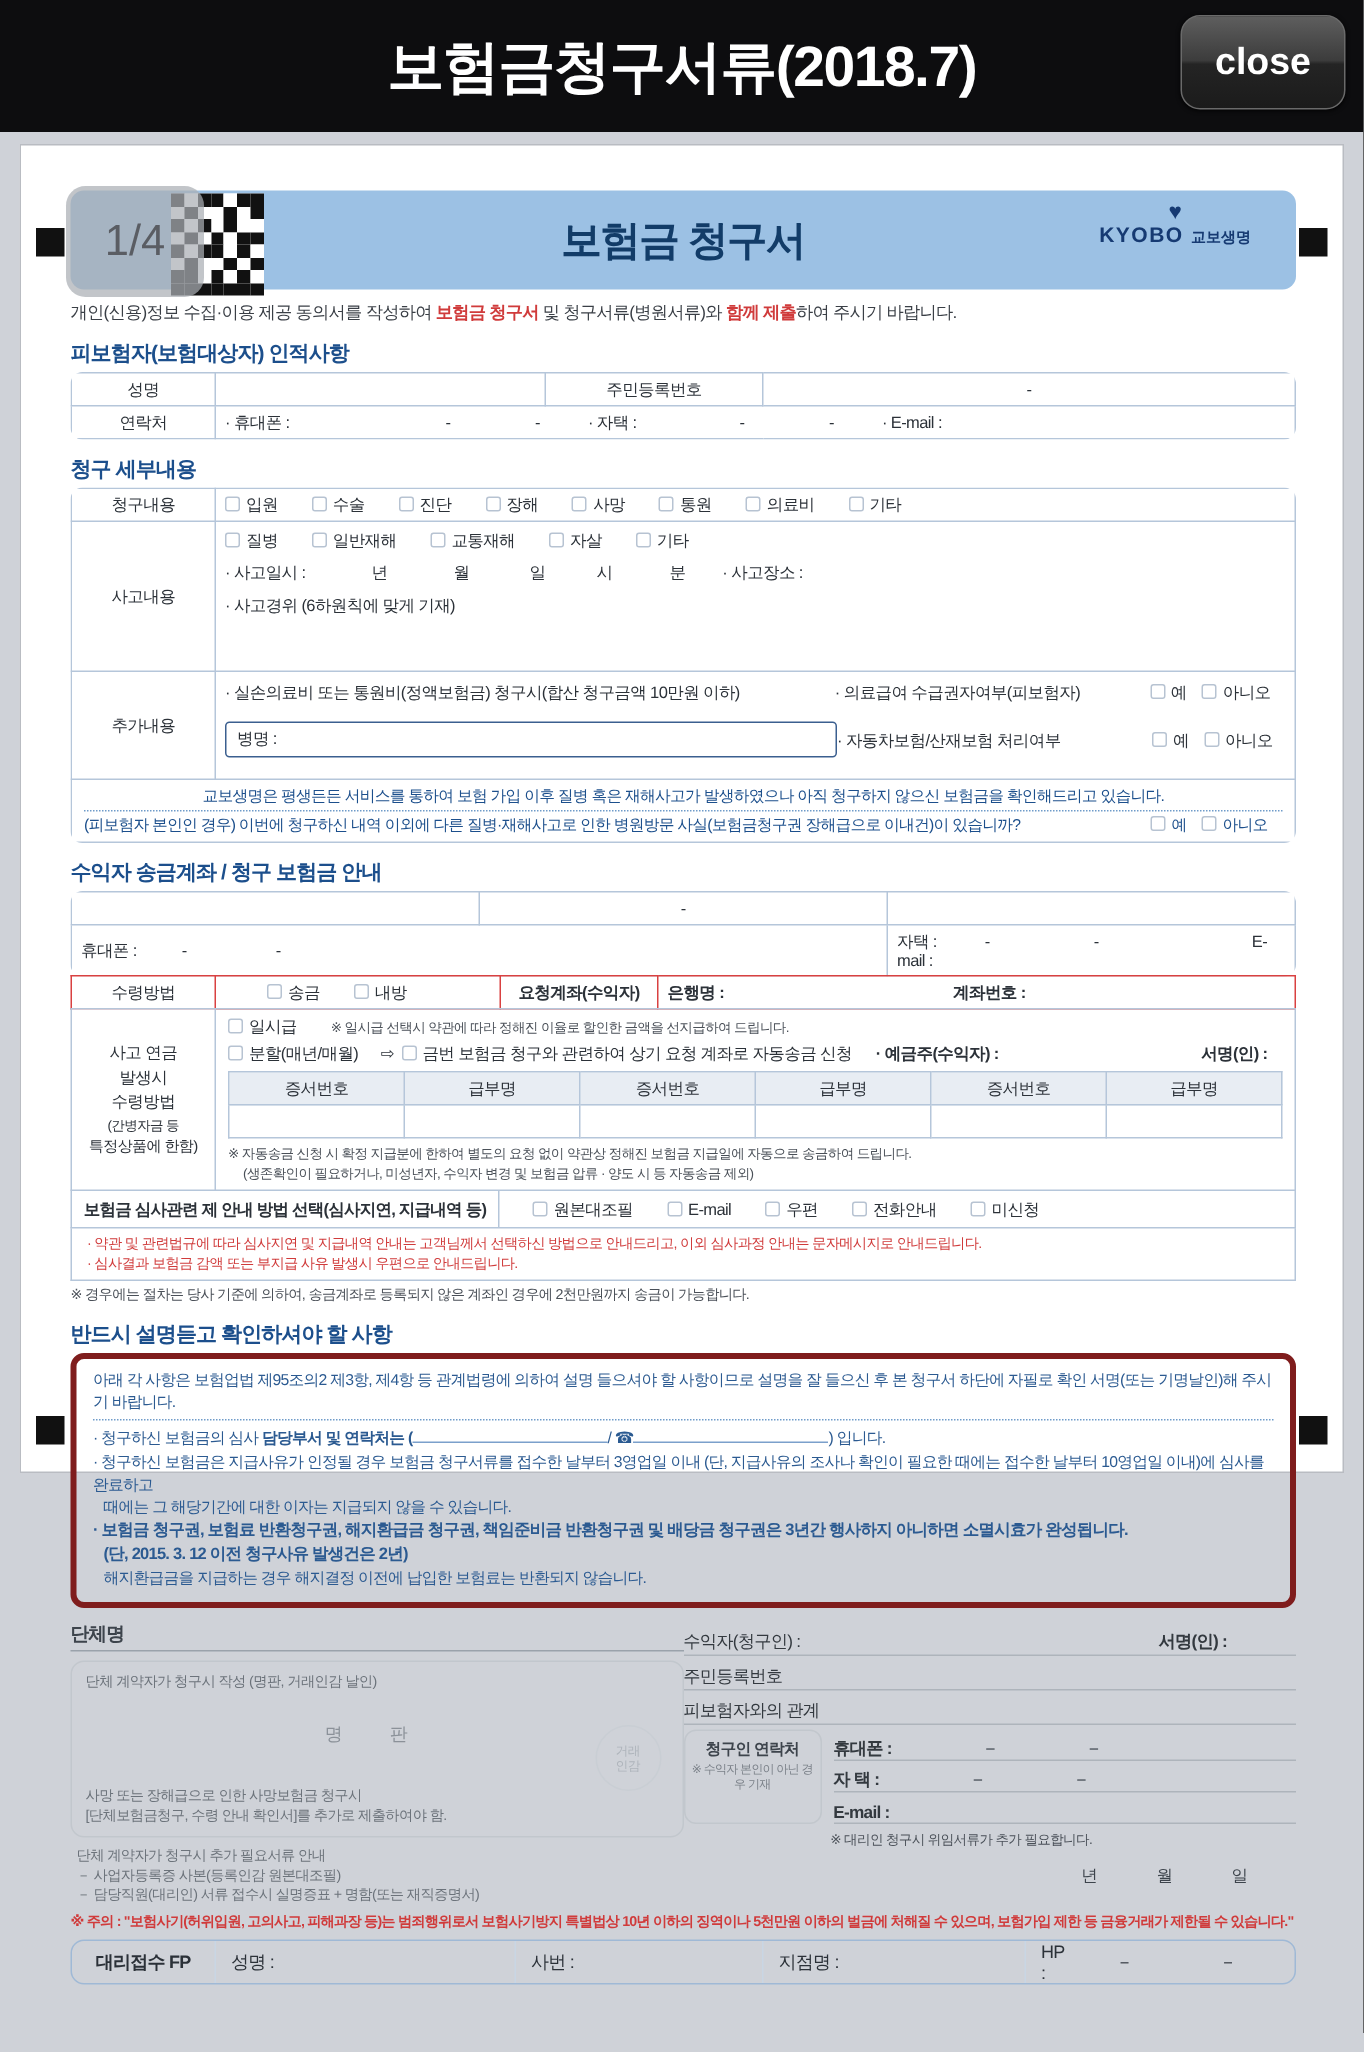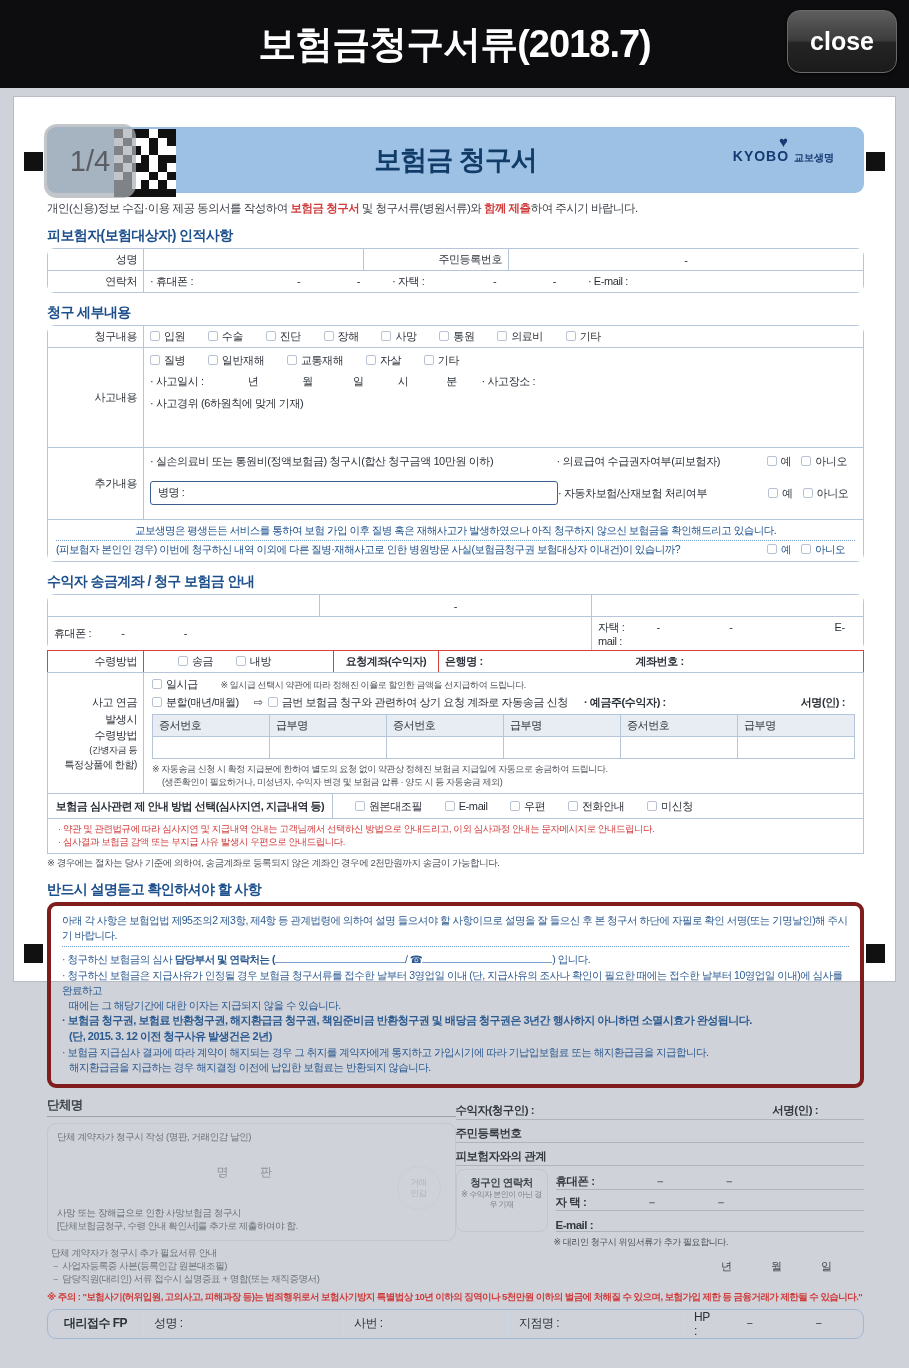--- a/index.html
+++ b/index.html
@@ -115,23 +115,23 @@
     table-layout: fixed;
   }
   table.grid td {
     border: 1px solid #b5c6da;
     padding: 3px 6px;
     height: 22px;
     vertical-align: middle;
     letter-spacing: -.4px;
   }
   .ctr { text-align: center; }
-  .lbl { text-align: right; background: #fff; font-weight: normal; }
+  .lbl { text-align: center; background: #fff; font-weight: normal; }
   .rounded { border-radius: 8px; overflow: hidden; }
-  .thead { background: #e8edf3; }
+  .thead { background: #e8edf3; text-align: center; }
 
   .cb {
     display: inline-block;
     width: 10px; height: 10px;
     border: 1px solid #b7c3d2;
     border-radius: 2px;
     margin-right: 4px;
     vertical-align: -1px;
     background: #fff;
   }
@@ -174,21 +174,21 @@
     display: flex; flex-direction: column; align-items: center; justify-content: center;
   }
   .stamp-line { margin-top: 20px; text-align: center; font-size: 12px; color: #8b9199; letter-spacing: 14px; }
 
   .rlines { font-size: 11.5px; color: #33393f; letter-spacing: -.5px; }
   .rline {
     display: flex; align-items: flex-end;
     border-bottom: 1px solid #aeb4bb;
     height: 23px; padding-bottom: 1px;
   }
-  .rline .a { font-weight: bold; }
+  .rline .a { font-weight: normal; }
   .rline .b { margin-left: auto; font-weight: bold; }
   .contact-wrap { display: flex; gap: 8px; margin-top: 3px; }
   .contact-tag {
     width: 92px;
     border: 1px solid #c2c7cd; border-radius: 8px;
     text-align: center; font-size: 10.5px; color: #3d444c; font-weight: bold;
     padding: 6px 2px; line-height: 1.2; letter-spacing: -.5px;
   }
   .contact-tag em { display: block; font-style: normal; font-weight: normal; font-size: 8px; color: #7b8189; margin-top: 2px; }
   .contact-rows { flex: 1; }
@@ -392,21 +392,21 @@
                 <span class="opt-s"><i class="cb"></i><span>아니오</span></span>
               </div>
             </div>
           </td>
         </tr>
         <tr>
           <td colspan="2" style="padding:4px 8px">
             <div style="text-align:center;color:#1c4f8c;font-size:10.5px;letter-spacing:-.5px">교보생명은 평생든든 서비스를 통하여 보험 가입 이후 질병 혹은 재해사고가 발생하였으나 아직 청구하지 않으신 보험금을 확인해드리고 있습니다.</div>
             <div class="dotted-sep"></div>
             <div style="display:flex;align-items:center;color:#1c4f8c;font-size:10.5px;letter-spacing:-.5px">
-              <span style="flex:1">(피보험자 본인인 경우) 이번에 청구하신 내역 이외에 다른 질병·재해사고로 인한 병원방문 사실(보험금청구권 보험대상자 이내건)이 있습니까?</span>
+              <span style="flex:1">(피보험자 본인인 경우) 이번에 청구하신 내역 이외에 다른 질병·재해사고로 인한 병원방문 사실(보험금청구권 장해급으로 이내건)이 있습니까?</span>
               <span class="opt-s"><i class="cb"></i><span>예</span></span>
               <span class="opt-s"><i class="cb"></i><span>아니오</span></span>
             </div>
           </td>
         </tr>
       </tbody>
         </table>
 
       <h2 class="sec">수익자 송금계좌 / 청구 보험금 안내</h2>
       <table class="grid rounded">
@@ -525,21 +525,20 @@
       <div class="infobox">
         <div>아래 각 사항은 보험업법 제95조의2 제3항, 제4항 등 관계법령에 의하여 설명 들으셔야 할 사항이므로 설명을 잘 들으신 후 본 청구서 하단에 자필로 확인 서명(또는 기명날인)해 주시기 바랍니다.</div>
         <div class="dotted-sep"></div>
         <div>
           <span>· 청구하신 보험금의 심사 </span><span class="b">담당부서 및 연락처는 (</span><span style="display:inline-block;width:130px;border-bottom:1px solid #7ba0cb"></span><span>/ ☎</span><span style="display:inline-block;width:130px;border-bottom:1px solid #7ba0cb"></span><span>) 입니다.</span>
         </div>
         <div>· 청구하신 보험금은 지급사유가 인정될 경우 보험금 청구서류를 접수한 날부터 3영업일 이내 (단, 지급사유의 조사나 확인이 필요한 때에는 접수한 날부터 10영업일 이내)에 심사를 완료하고</div>
         <div style="padding-left:7px">때에는 그 해당기간에 대한 이자는 지급되지 않을 수 있습니다.</div>
         <div class="strong-line">· 보험금 청구권, 보험료 반환청구권, 해지환급금 청구권, 책임준비금 반환청구권 및 배당금 청구권은 3년간 행사하지 아니하면 소멸시효가 완성됩니다.</div>
         <div class="strong-line" style="padding-left:7px">(단, 2015. 3. 12 이전 청구사유 발생건은 2년)</div>
-        <div>· 보험금 지급심사 결과에 따라 계약이 해지되는 경우 그 취지를 계약자에게 통지하고 가입시기에 따라 기납입보험료 또는 해지환급금을 지급합니다.</div>
         <div style="padding-left:7px">해지환급금을 지급하는 경우 해지결정 이전에 납입한 보험료는 반환되지 않습니다.</div>
       </div>
 
       <div class="bottom">
         <div class="bcol">
           <div class="grp-title">단체명</div>
           <div class="grp-rule"></div>
           <div class="grp-box">
             <div>단체 계약자가 청구시 작성 (명판, 거래인감 날인)</div>
             <div class="stamp-line">명      판</div>

